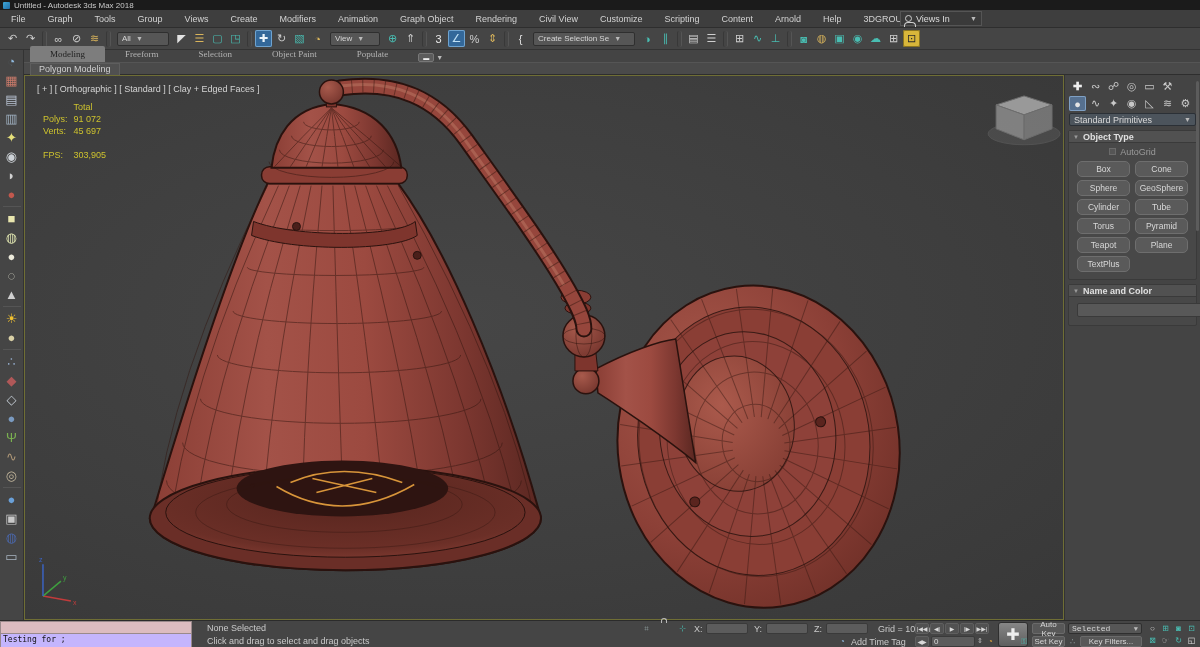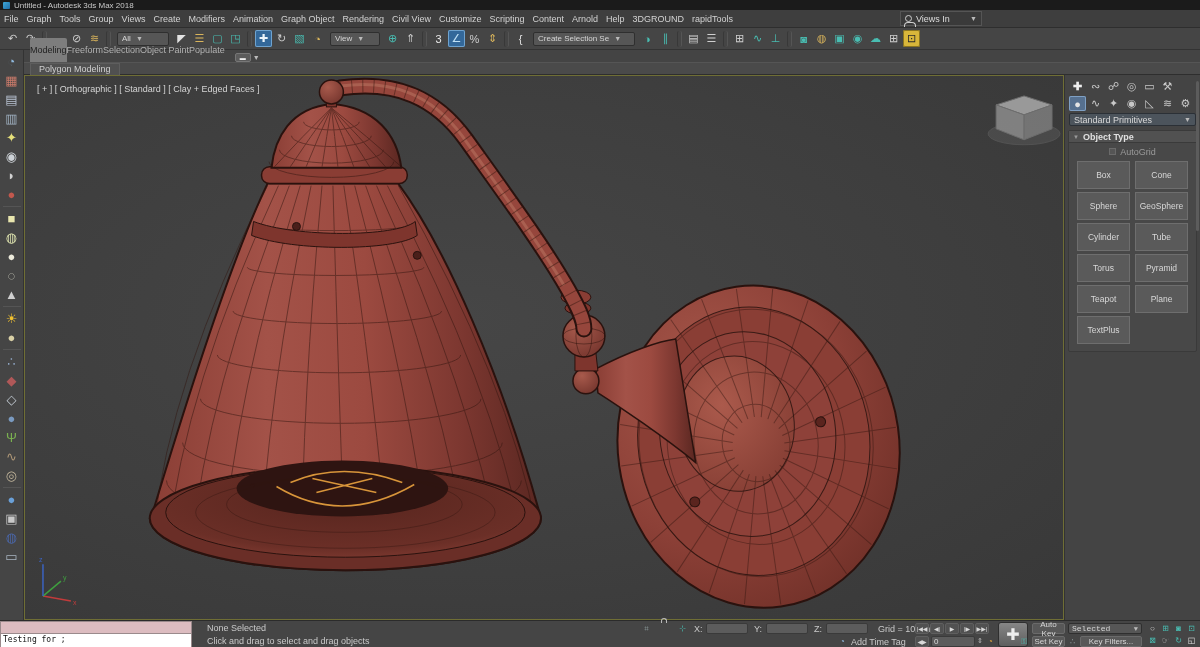--- a/index.html
+++ b/index.html
@@ -4,21 +4,21 @@
 <style>
   * { margin:0; padding:0; box-sizing:border-box; }
   html,body { width:1200px; height:647px; overflow:hidden; background:#444;
     font-family:"Liberation Sans", sans-serif; -webkit-font-smoothing:antialiased; }
   .titlebar { height:10px; background:#1b1b1b; color:#c9c9c9; font-size:8px;
     display:flex; align-items:center; gap:4px; padding-left:3px; }
   .appicon { width:7px; height:7px; background:linear-gradient(135deg,#3fa8d8,#1f6da8); border-radius:1px; }
   .menubar { height:18px; background:#3e3e3e; border-bottom:1px solid #2e2e2e; display:flex; align-items:center;
     color:#d2d2d2; font-size:9px; position:relative; }
   .menubar .mwrap { display:flex; gap:0; }
-  .menu-item { padding:0 4px; cursor:default; }
+  .menu-item { padding:0 11px; cursor:default; }
   .signin { position:absolute; right:218px; top:1px; height:15px; width:82px; background:#3a3a3a;
     border:1px solid #555; display:flex; align-items:center; gap:4px; padding:0 4px; font-size:9px; color:#ddd; }
   .avatar { width:7px; height:7px; border:1px solid #cfcfcf; border-radius:50%; position:relative; }
   .avatar:after { content:""; position:absolute; left:-2px; top:6px; width:10px; height:4px;
     border:1px solid #cfcfcf; border-bottom:none; border-radius:4px 4px 0 0; }
   .caret { font-size:7px; color:#bbb; margin-left:auto; }
   .wsbox { position:absolute; right:0; top:0; height:18px; width:212px; background:#333;
     display:flex; align-items:center; gap:5px; padding:0 6px; font-size:8.5px; color:#b5b5b5; }
   .wsdd { background:#2a2a2a; border:1px solid #1d1d1d; color:#cfcfcf; flex:1; height:13px;
     display:flex; align-items:center; padding:0 4px; }
@@ -27,21 +27,21 @@
   .tbi { width:17px; height:17px; display:inline-flex; align-items:center; justify-content:center;
     font-size:11px; color:#ccc; border-radius:2px; cursor:default; flex:0 0 auto; }
   .tbi.active { background:var(--active-blue); box-shadow:inset 0 0 0 1px #6fa3cf; }
   .tbi.ybox { background:#d8b63a; box-shadow:inset 0 0 0 1px #8a741f; color:#222; }
   .tsep { width:5px; height:16px; border-left:1px solid #383838; border-right:1px solid #555; margin:0 2px; }
   .tb-dd { height:14px; background:#565656; border:1px solid #2f2f2f; border-radius:2px; color:#d6d6d6;
     font-size:8px; display:inline-flex; align-items:center; gap:3px; padding:0 4px; margin:0 3px; }
   .tb-dd .caret { margin-left:2px; }
   .ribbon-tabs { height:12px; background:#444; display:flex; align-items:flex-end; gap:0; padding-left:30px;
     font-size:9px; color:#b3b3b3; }
-  .rtab { padding:0 0; height:24px; display:flex; align-items:center; }
+  .rtab { padding:0 20px; height:16px; display:flex; align-items:center;font-family:Liberation Serif, serif; }
   .rtab.active { background:#7d7d7d; color:#222; border-radius:2px 2px 0 0; }
   .ribbon-min { margin-left:10px; display:flex; align-items:center; gap:2px; }
   .ribbon-min .box { width:16px; height:9px; background:#5c5c5c; border:1px solid #777; border-radius:2px;
     color:#eee; font-size:6px; display:flex; align-items:center; justify-content:center; }
   .ribbon-panelrow { height:13px; background:#4a4a4a; border-top:1px solid #555; border-bottom:1px solid #2e2e2e;
     display:flex; align-items:center; padding-left:30px; }
   .panel-label { font-size:9px; color:#cfcfcf; border:1px solid #5e5e5e; border-bottom:none;
     background:#505050; padding:0 8px; height:12px; display:flex; align-items:center; }
   .lefttoolbar { position:absolute; left:0; top:50px; bottom:27px; width:24px; background:#454545;
     border-right:1px solid #333; display:flex; flex-direction:column; align-items:center; padding-top:2px; overflow:hidden; }
@@ -51,21 +51,21 @@
     background:radial-gradient(ellipse at 42% 45%, #464646 0%, #3e3e3e 60%, #383838 100%);
     border:1px solid #6f6e35; overflow:hidden; }
   .vp-label { position:absolute; left:12px; top:8px; font-size:9px; color:#d4d4d4; }
   .vp-stats { position:absolute; left:14px; top:24px; font-size:9px; color:var(--stats-yellow);
     line-height:10px; }
   .vp-stats table td { font-size:9px; color:var(--stats-yellow); padding:0 2px; }
   .statusbar { position:absolute; left:0; bottom:0; width:1200px; height:27px; background:#454545;
     border-top:1px solid #2b2b2b; font-size:9px; color:#c9c9c9; }
   .listener-top { position:absolute; left:0; top:0; width:192px; height:13px; background:#dcbcc0;
     border:1px solid #9a8a8c; }
-  .listener-bottom { position:absolute; left:0; top:13px; width:192px; height:14px; background:#ffffff;
+  .listener-bottom { position:absolute; left:0; top:13px; width:192px; height:14px; background:#c4b5fd;
     color:#111; font-family:"DejaVu Sans Mono", monospace; font-size:8px; padding:1px 2px;
     border:1px solid #9a8a8c; border-top:none; white-space:nowrap; overflow:hidden; }
   .st-abs { position:absolute; white-space:nowrap; }
   .coordfield { position:absolute; top:2px; width:42px; height:11px; background:#5c5c5c;
     border:1px solid #3a3a3a; border-radius:2px; color:#ddd; font-size:8px; padding:0 2px; }
   .sb-btn { position:absolute; height:11px; background:#585858; border:1px solid #6a6a6a; border-radius:2px;
     color:#d6d6d6; font-size:8px; display:flex; align-items:center; justify-content:center; }
   .sb-dd { position:absolute; height:11px; background:#565656; border:1px solid #2f2f2f; border-radius:2px;
     color:#d6d6d6; font-size:8px; display:flex; align-items:center; padding:0 3px; }
   .pbi { width:14px; height:11px; display:inline-flex; align-items:center; justify-content:center;
@@ -87,21 +87,21 @@
   .cp-dd { margin:2px 4px; height:13px; background:#4c545c; border:1px solid #2b3036; border-radius:2px;
     display:flex; align-items:center; padding:0 4px; color:#d8d8d8; }
   .rollout { margin:4px 3px 0 3px; background:#484848; border:1px solid #3a3a3a; border-radius:2px; }
   .rollout-h { height:12px; display:flex; align-items:center; gap:4px; padding:0 4px; background:#515151;
     font-weight:bold; color:#e0e0e0; border-bottom:1px solid #3a3a3a; }
   .rollout-h .tri { font-size:6px; color:#9a9a9a; }
   .autogrid { display:flex; align-items:center; gap:4px; justify-content:center; color:#9a9a9a;
     height:13px; margin-top:2px; }
   .chk { width:7px; height:7px; border:1px solid #6a6a6a; background:#555; }
   .objgrid { display:grid; grid-template-columns:1fr 1fr; gap:3px 5px; padding:3px 8px 7px 8px; }
-  .obj-btn { height:28px; background:#5a5a5a; border:1px solid #6e6e6e; border-radius:0; color:#d8d8d8;
+  .obj-btn { height:16px; background:#5a5a5a; border:1px solid #6e6e6e; border-radius:5px; color:#d8d8d8;
     font-size:8.5px; display:flex; align-items:center; justify-content:center; }
   .obj-btn:last-child { grid-column:1; }
   .namefield { margin:6px 8px 8px 8px; height:14px; display:flex; gap:3px; }
   .namefield input { flex:1; background:#585858; border:1px solid #3a3a3a; border-radius:2px; height:14px; }
   .cp-scroll { position:absolute; right:1px; top:6px; width:3px; height:150px; background:#5c5c5c; border-radius:2px; }
   .lock { position:relative; width:8px; height:6px; background:#bbb; border-radius:1px; margin-top:4px; }
   .lock:before { content:""; position:absolute; left:1px; top:-4px; width:4px; height:4px;
     border:1px solid #bbb; border-bottom:none; border-radius:3px 3px 0 0; }
 </style>
 </head>
@@ -372,20 +372,46 @@
       <line x1="18" y1="522" x2="46" y2="527" stroke="#c23b3b"></line>
       <line x1="18" y1="522" x2="36" y2="507" stroke="#3f9f3f"></line>
       <line x1="18" y1="522" x2="18" y2="490" stroke="#3b63c2"></line>
       <text x="48" y="531" font-size="7" fill="#c23b3b">x</text>
       <text x="38" y="506" font-size="7" fill="#3f9f3f">y</text>
       <text x="14" y="488" font-size="7" fill="#3b63c2">z</text>
     </g>
   </svg>
 
   <div class="vp-label">[ + ] [ Orthographic ] [ Standard ] [ Clay + Edged Faces ]</div>
+  <div class="vp-stats">
+    <table>
+      <tbody>
+          <tr>
+            <td></td>
+            <td>Total</td>
+          </tr>
+      <tr>
+            <td>Polys:</td>
+          <td>91 072</td>
+          </tr>
+      <tr>
+            <td>Verts:</td>
+          <td>45 697</td>
+          </tr>
+      <tr>
+            <td style="height:10px"></td>
+            <td></td>
+          </tr>
+      <tr>
+            <td>FPS:</td>
+          <td>303,905</td>
+          </tr>
+    </tbody>
+      </table>
+  </div>
 </div>
 
 <div class="cmdpanel">
   <div class="cp-rows">
     <div class="cp-row">
 
     <span class="cpi cpactive" style="color: rgb(239, 239, 239);">✚</span>
         <span class="cpi" style="color: rgb(200, 200, 200);">∾</span>
         <span class="cpi" style="color: rgb(200, 200, 200);">☍</span>
         <span class="cpi" style="color: rgb(200, 200, 200);">◎</span>
@@ -424,20 +450,30 @@
         <button class="obj-btn">GeoSphere</button>
         <button class="obj-btn">Cylinder</button>
         <button class="obj-btn">Tube</button>
         <button class="obj-btn">Torus</button>
         <button class="obj-btn">Pyramid</button>
         <button class="obj-btn">Teapot</button>
         <button class="obj-btn">Plane</button>
         <button class="obj-btn">TextPlus</button>
       </div>
   </div>
+  <div class="rollout">
+    <div class="rollout-h">
+      <span class="tri">▼</span>
+      <span>Name and Color</span>
+    </div>
+    <div class="namefield">
+      <input style="">
+
+    </div>
+  </div>
   <div class="cp-scroll"></div>
 </div>
 
 <div class="statusbar">
   <div class="listener-top"></div>
   <div class="listener-bottom">Testing for ;</div>
 
   <div class="st-abs" style="left:207px; top:2px;">None Selected</div>
   <div class="st-abs" style="left:207px; top:15px;">Click and drag to select and drag objects</div>
 

